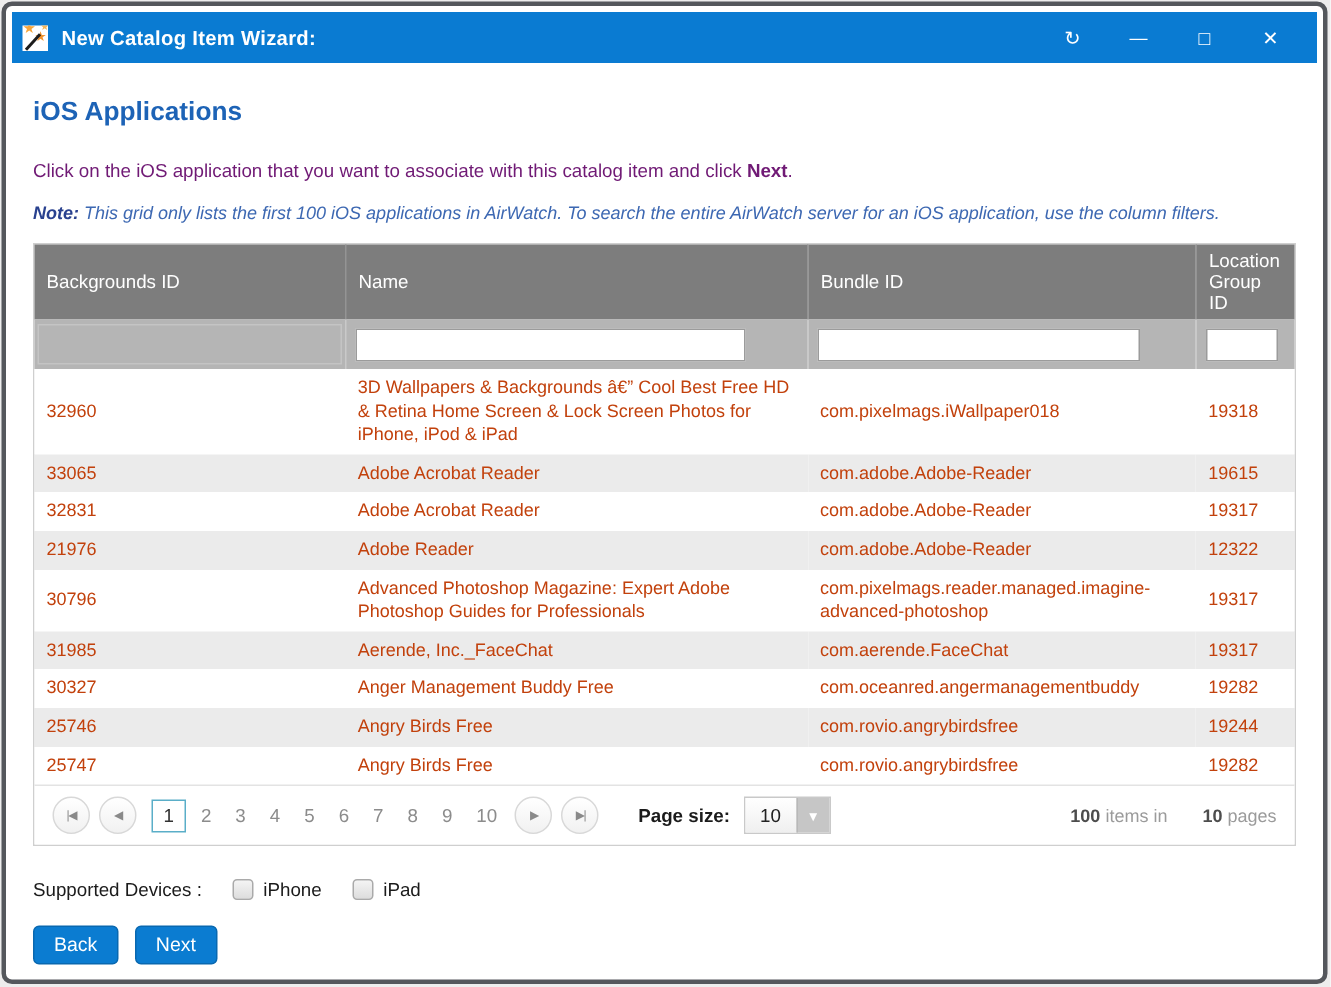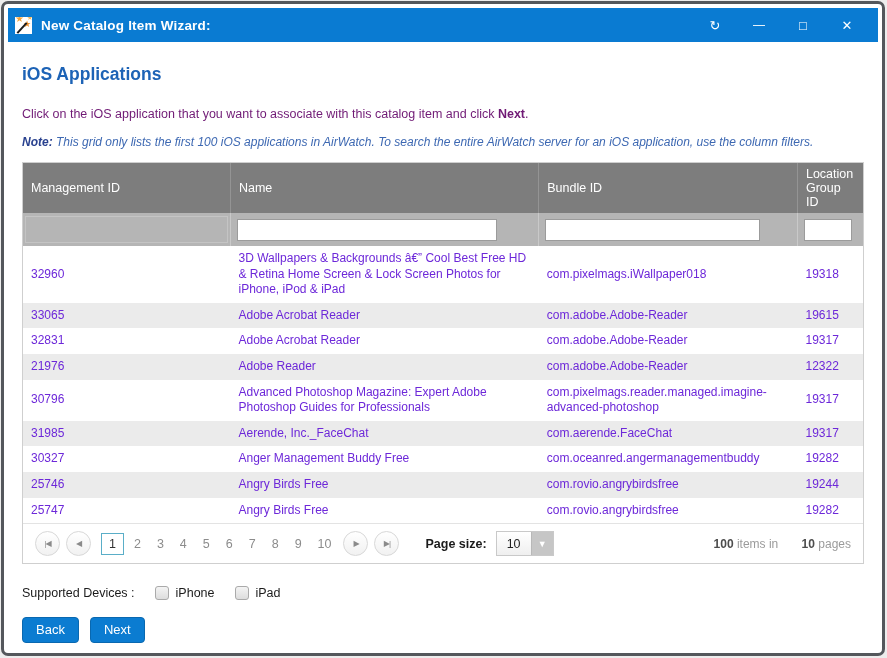--- a/index.html
+++ b/index.html
@@ -70,21 +70,21 @@
     border-left: 1px solid #c9c9c9; vertical-align: middle;
   }
   tr.filter-row td:first-child { border-left: none; padding: 2px; }
   .filter-ghost { width: 100%; height: 27px; border: 1px solid #c4c4c4; }
   .filter-input {
     height: 22px; border: 1px solid #9b9b9b; background: #fff;
     padding: 2px 4px; font-size: 12px; font-family: inherit; display: block;
   }
   .fi-name { width: 260px; } .fi-bundle { width: 215px; } .fi-group { width: 48px; }
   tbody td {
-    padding: 5px 8px; font-size: 12px; color: #6d28d9;
+    padding: 5px 8px; font-size: 12px; color: #c2410c;
     line-height: 1.3; vertical-align: middle; word-wrap: break-word;
   }
   tbody td.cell-appid, tbody td.cell-group { font-size: 12px; }
   tbody tr { background: #ffffff; height: 24px; }
   tbody tr:nth-child(even) { background: #ebebeb; }
 
   
   .pager-row {
     display: flex; align-items: center;
     padding: 7px 12px; border-top: 1px solid #e3e3e3; background: #fff;
@@ -157,21 +157,21 @@
     <div class="grid">
       <table>
         <colgroup>
           <col class="c-appid">
             <col class="c-name">
             <col class="c-bundle">
             <col class="c-group">
         </colgroup>
         <thead>
           <tr>
-            <th>Management ID</th>
+            <th>Backgrounds ID</th>
             <th>Name</th>
             <th>Bundle ID</th>
             <th>Location Group ID</th>
           </tr>
           <tr class="filter-row">
             <td>
                 <div class="filter-ghost"></div>
               </td>
             <td>
                 <input class="filter-input fi-name" value="" style="">

